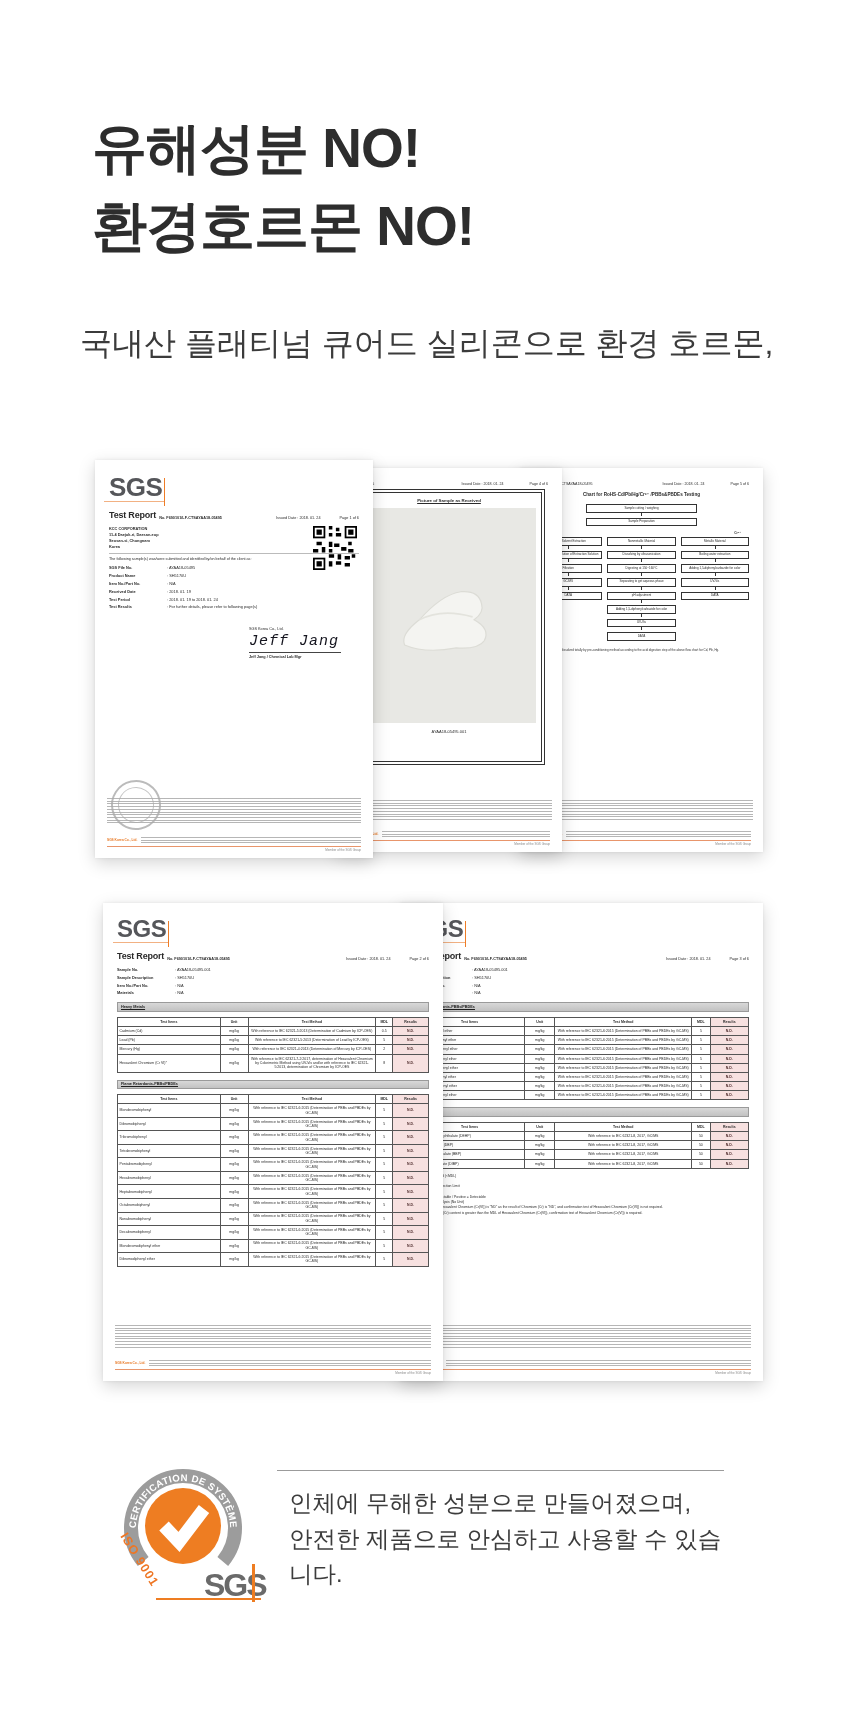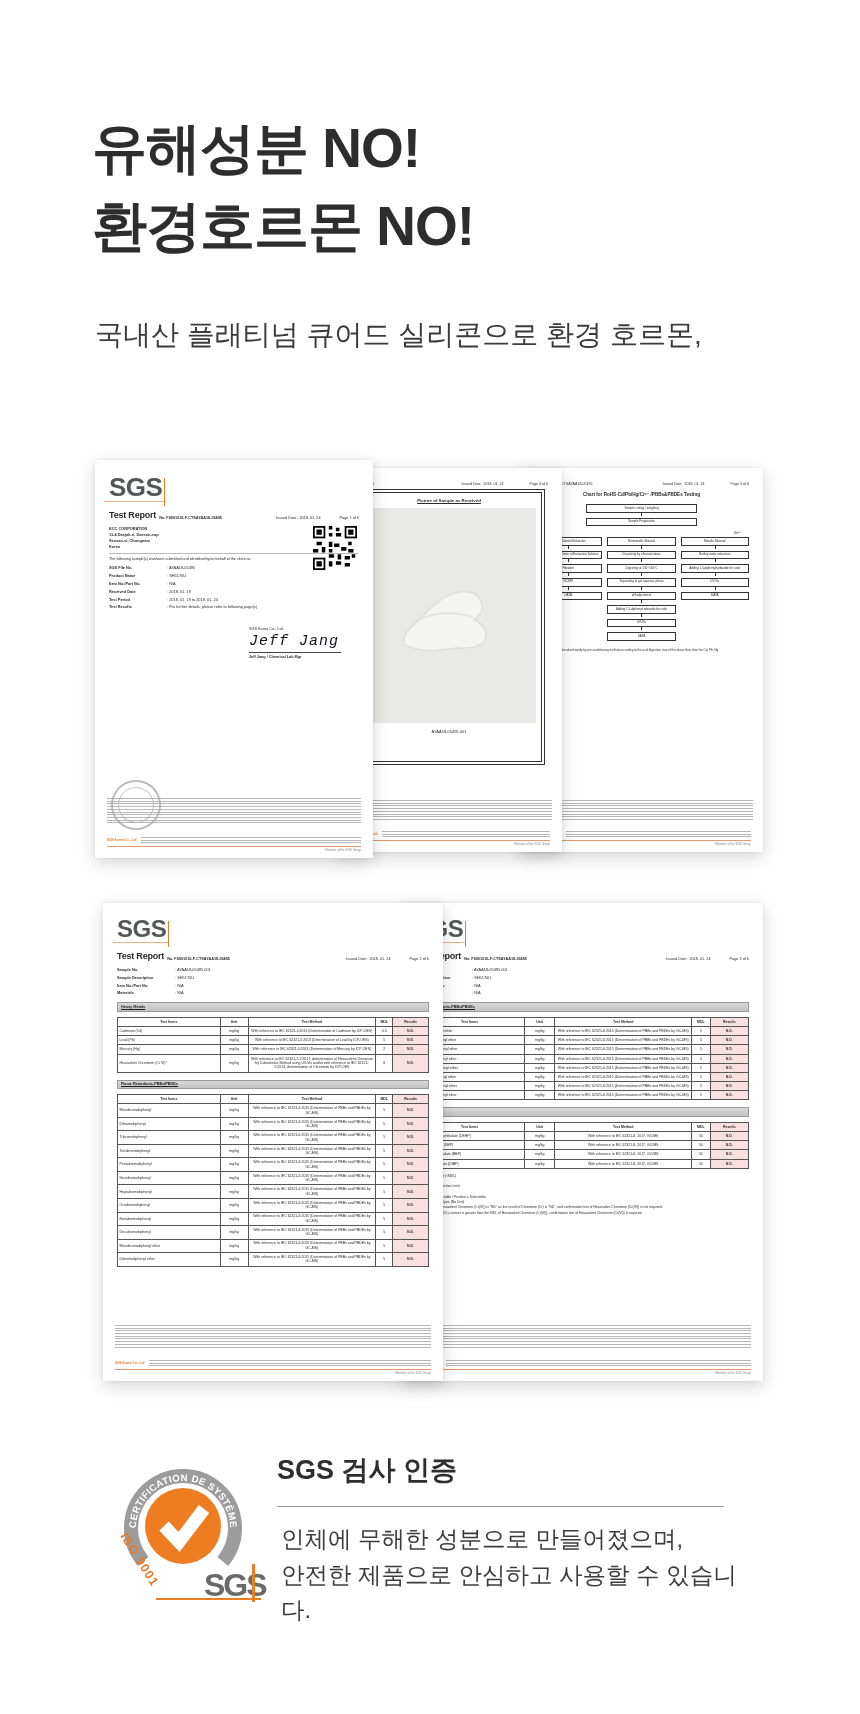--- a/index.html
+++ b/index.html
@@ -2,21 +2,21 @@
 <html><head>
 <meta charset="utf-8">
 <style>
   html,body{margin:0;padding:0}
   body{width:860px;height:1714px;background:#ffffff;position:relative;overflow:hidden;
        font-family:"Liberation Sans","DejaVu Sans",sans-serif;color:#222}
 
   
   .hero-title{position:absolute;left:92px;top:72px;font-size:55px;font-weight:800;
               line-height:1.42;color:#2d2d2d;letter-spacing:-1px}
-  .hero-sub{position:absolute;left:95px;top:280px;font-size:28px;line-height:1.95;color:#3b3b3b}
+  .hero-sub{position:absolute;left:80px;top:280px;font-size:32px;line-height:1.95;color:#3b3b3b}
 
   
   .doc{position:absolute;background:#fff;box-shadow:0 5px 16px rgba(0,0,0,.17),0 0 3px rgba(0,0,0,.08);
        box-sizing:border-box;color:#2a2a2a}
   .doc-inner{padding:14px 14px 0 14px;position:relative;height:100%;box-sizing:border-box}
   .sgs-logo{font-weight:900;color:#55565a;letter-spacing:-.5px;display:inline-block;position:relative;
             line-height:1;margin-bottom:8px}
   .sgs-logo::before{content:"";position:absolute;left:-9%;right:-5%;bottom:-2px;border-bottom:1px solid #f2b183}
   .sgs-logo::after{content:"";position:absolute;right:-5%;top:15%;height:110%;border-right:1px solid #ee7d27}
   .rep-head{display:flex;align-items:flex-end;gap:3px;margin:2px 0 6px 0}
@@ -91,21 +91,21 @@
   .c-unit,.c-mdl,.c-method{text-align:center}
   .c-name{text-align:left}
   .notes{font-size:3.4px;line-height:1.55;margin-top:5px}
   .disc2{position:absolute;left:12px;right:12px;bottom:32px;height:24px}
 
   
   .badge{position:absolute;left:98px;top:1456px;width:170px;height:170px}
   .cert-text{position:absolute;left:277px;top:1452px;width:470px}
   .cert-title{font-size:27px;font-weight:800;color:#2e2e2e;margin:0}
   .cert-divider{width:447px;height:1px;background:#9b9b9b;margin:18px 0 15px 0}
-  .cert-body{font-size:23.5px;line-height:1.52;color:#3c3c3c;margin:4px}
+  .cert-body{font-size:23.5px;line-height:1.52;color:#3c3c3c;margin:12px}
 </style>
 </head>
 <body>
 
 <h1 class="hero-title">
   <span>유해성분 NO!</span><br>
   <span>환경호르몬 NO!</span>
 </h1>
 <p class="hero-sub">
   <span>국내산 플래티넘 큐어드 실리콘으로 환경 호르몬,</span><br>
@@ -653,19 +653,18 @@
   </text>
   <text transform="translate(22 80) rotate(58)" font-size="12.5" font-weight="bold" fill="#ee7624" letter-spacing="1">ISO 9001</text>
   <circle cx="85" cy="70" r="38" fill="#ee7d22"></circle>
   <path d="M66 70 L81 86 L106 53" fill="none" stroke="#ffffff" stroke-width="13"></path>
   <text x="106" y="140" font-size="32" font-weight="900" fill="#6a6a6a" letter-spacing="-2">SGS</text>
   <line x1="155.5" y1="108" x2="155.5" y2="146" stroke="#ee7d22" stroke-width="3"></line>
   <line x1="58" y1="143" x2="163" y2="143" stroke="#ee7d22" stroke-width="2"></line>
 </svg>
 
 <div class="cert-text">
-  <h2 class="cert-title">SGS 검사 인증</h2>
   <div class="cert-divider"></div>
   <p class="cert-body">
     <span>인체에 무해한 성분으로 만들어졌으며,</span><br>
     <span>안전한 제품으로 안심하고 사용할 수 있습니다.</span>
   </p>
 </div>
 
 </body></html>

